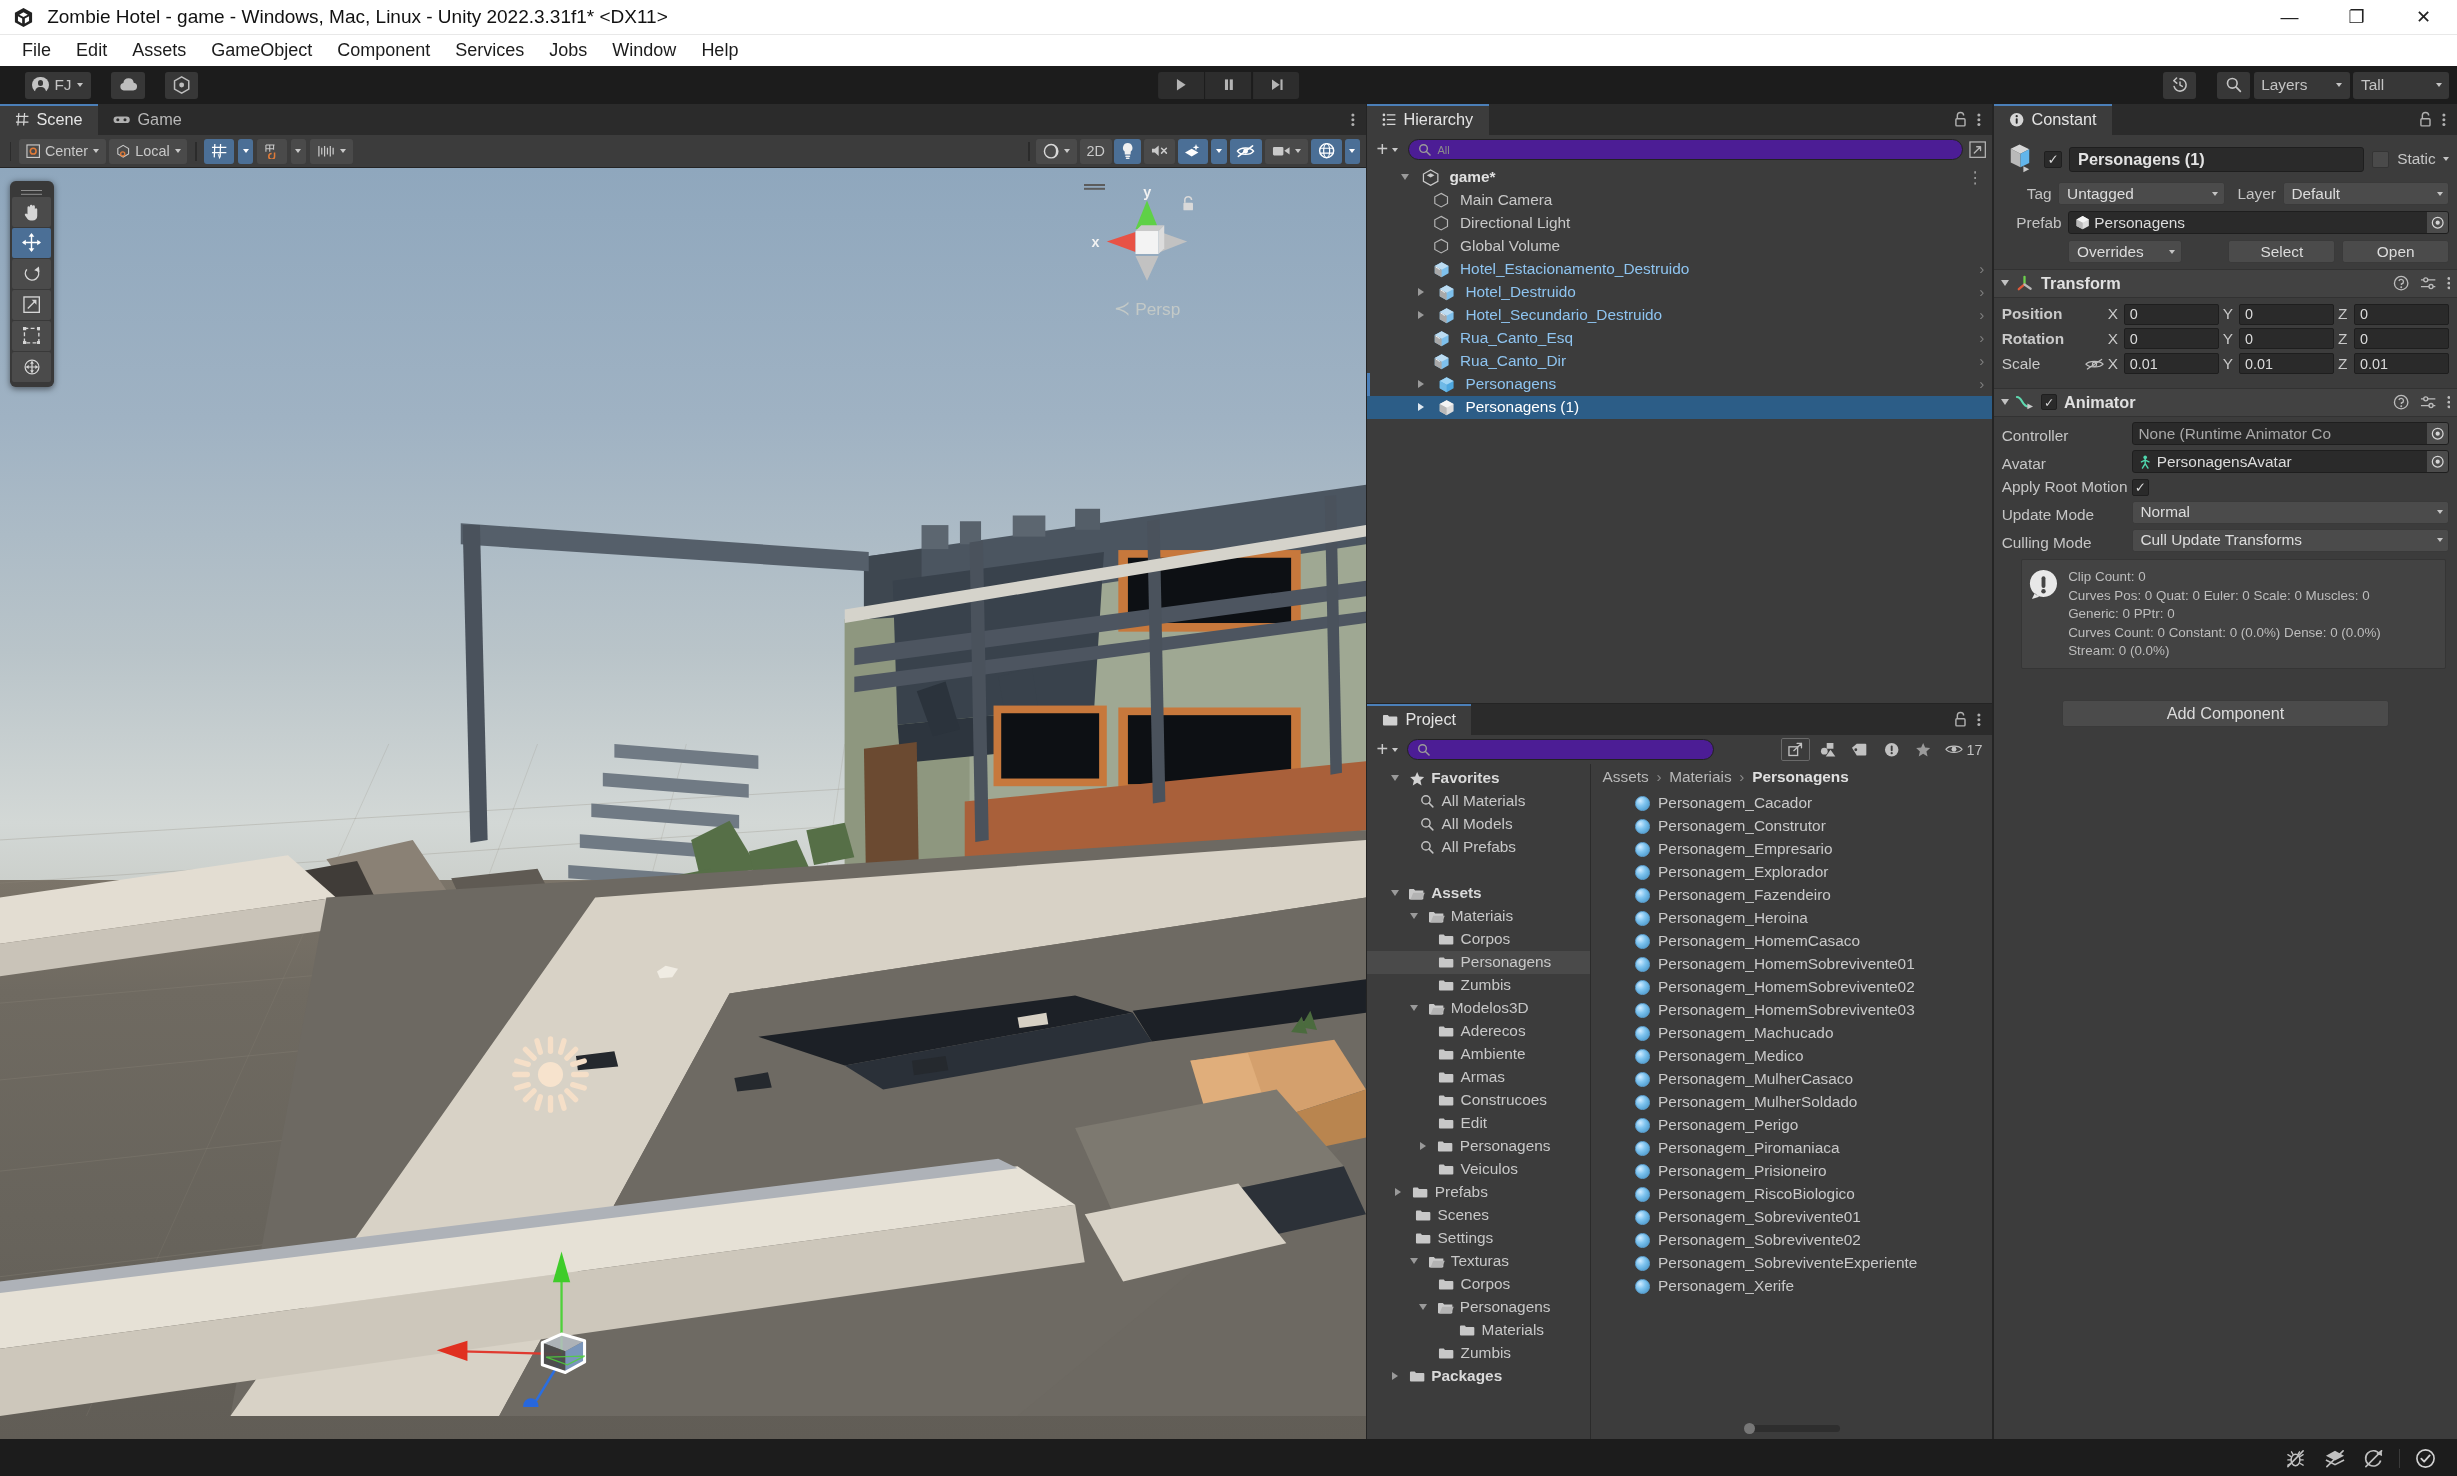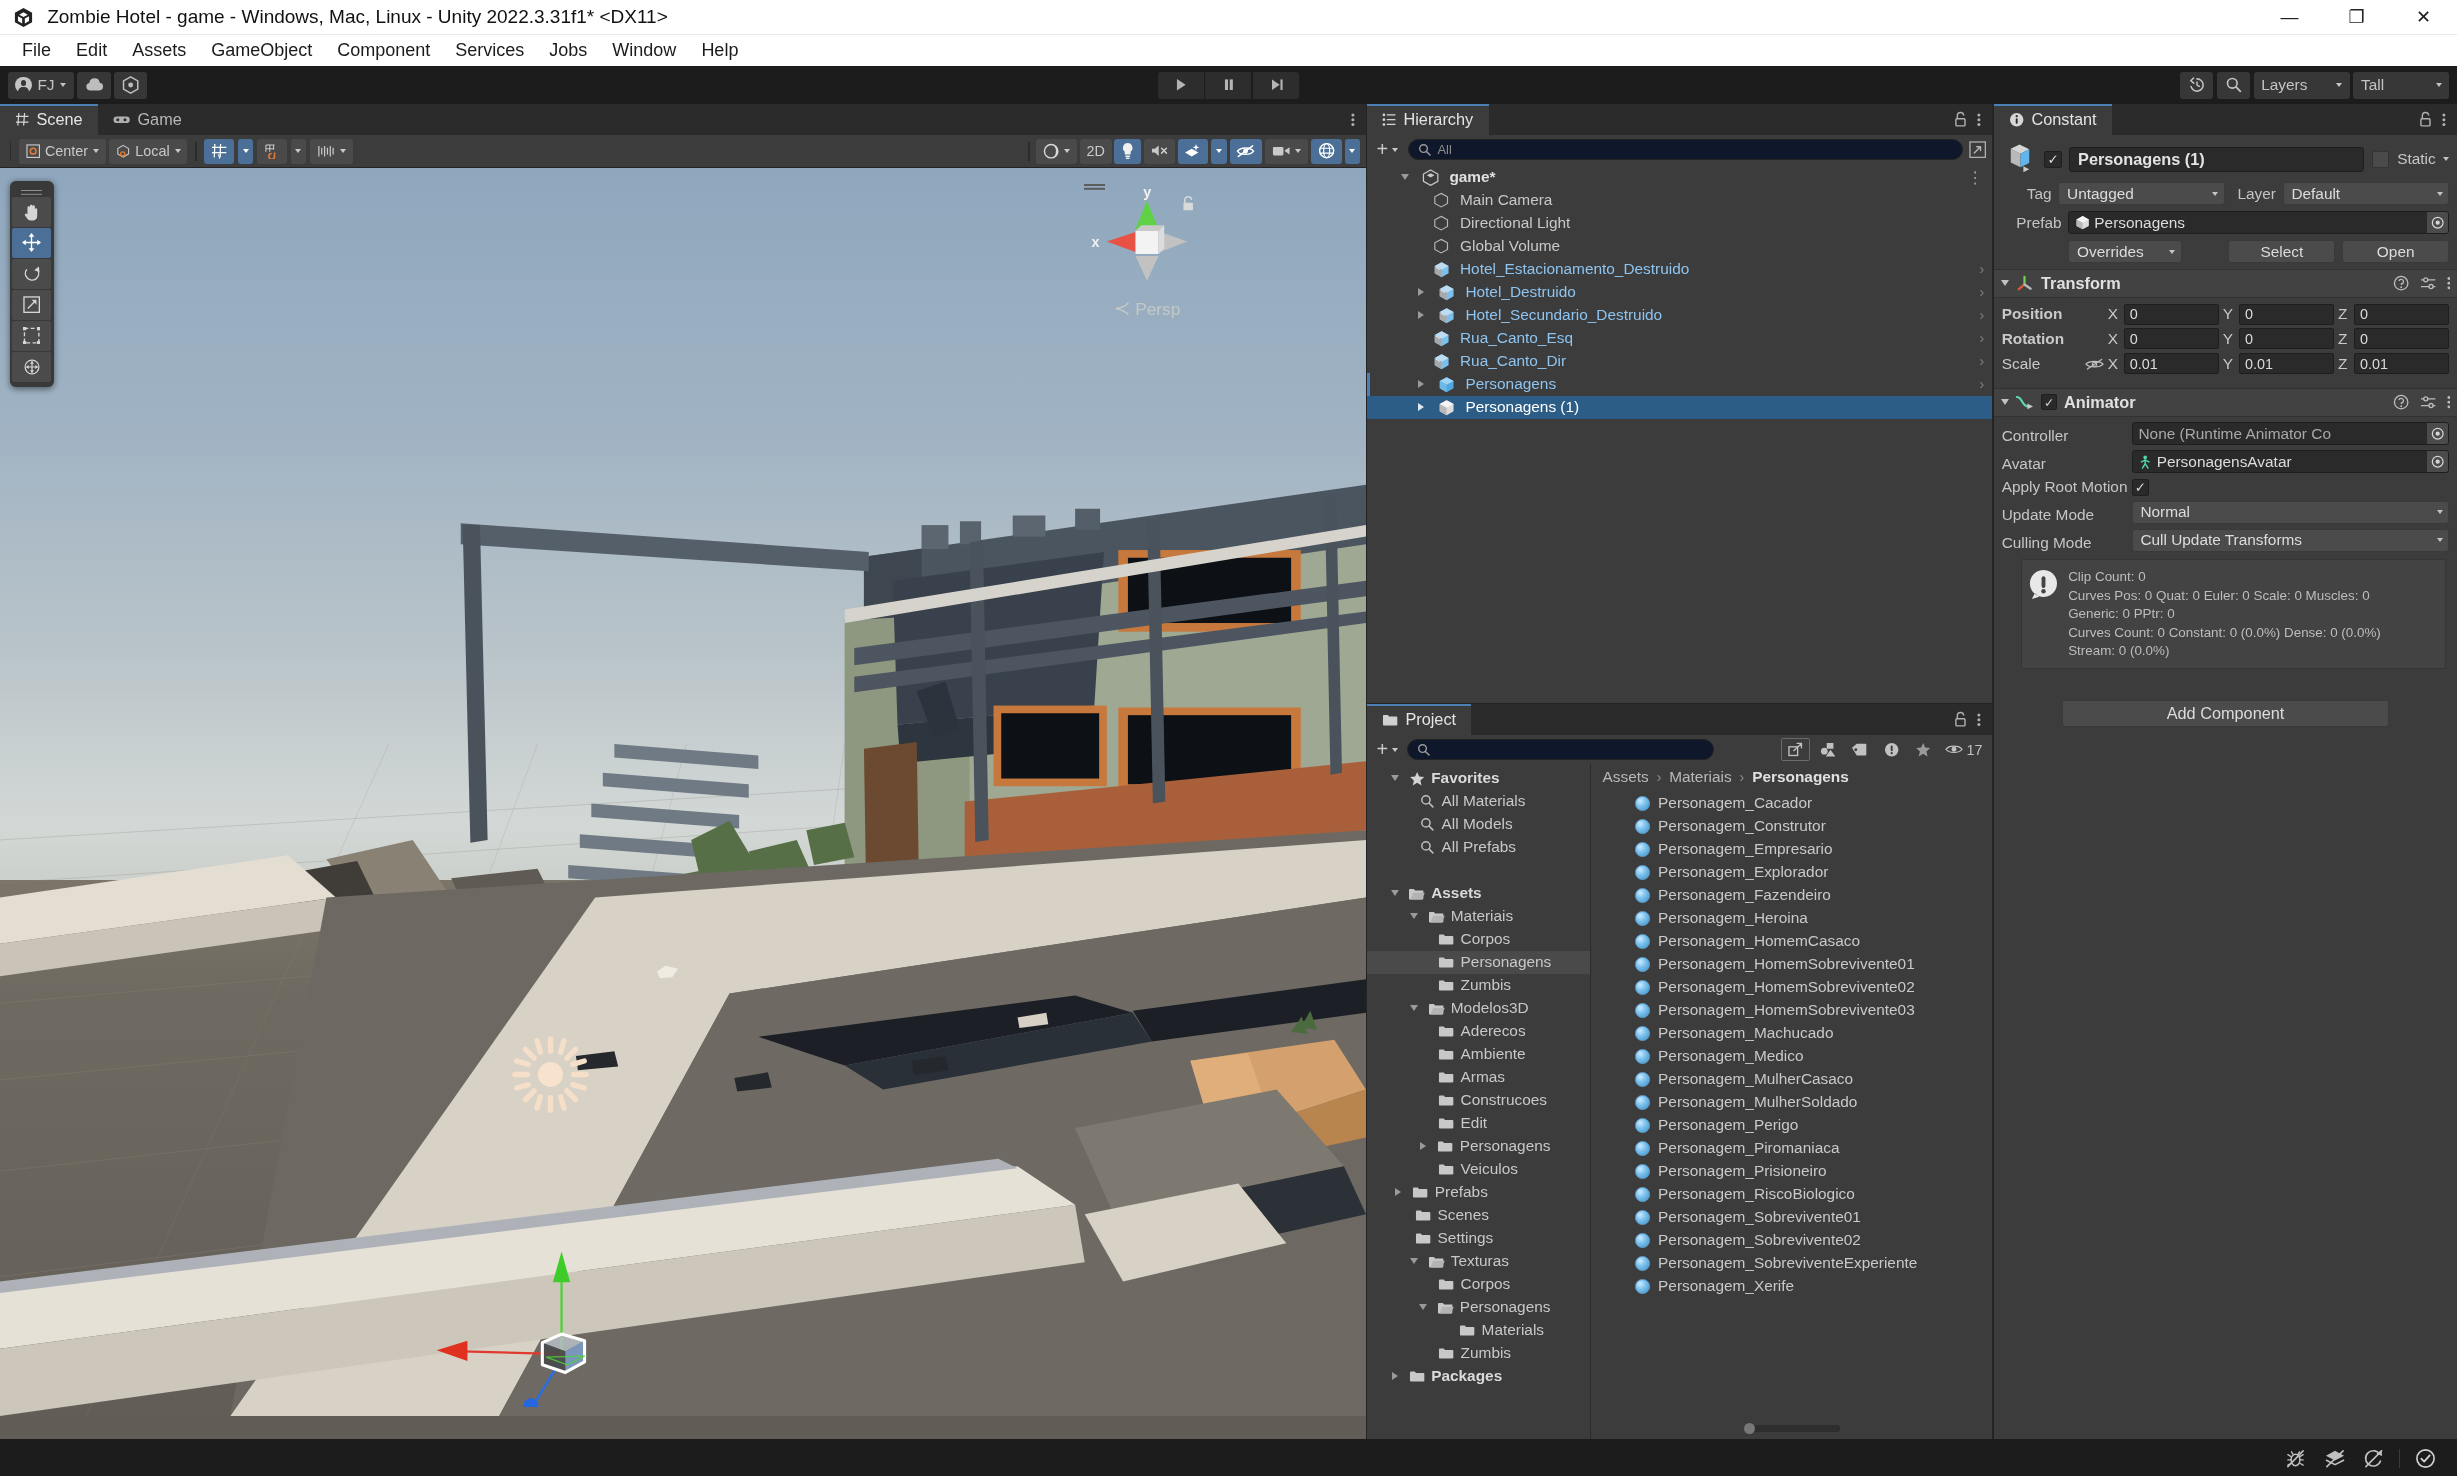--- a/index.html
+++ b/index.html
@@ -34,21 +34,21 @@
 
   
   .toolbar {
     height: 38px; background: #1c1c1c; flex: 0 0 38px;
     display: flex; align-items: center; padding: 0 7.7px; gap: 3.8px;
   }
   .tb-group { display: flex; align-items: center; gap: 2.9px; }
   .tbtn {
     height: 27px; background: #373737; border: none; border-radius: 2.9px;
     display: flex; align-items: center; justify-content: center;
-    color: #c4c4c4; padding: 0 7.7px; gap: 4.8px; font-size: 15.4px;
+    color: #c4c4c4; padding: 0 7.7px; gap: 4.8px; font-size: 15.4px; margin-left: 17px;
   }
   .acct { display: flex; align-items: center; gap: 5.8px; }
   .circle-user {
     width: 16.3px; height: 16.3px; border-radius: 50%; background: #c4c4c4;
     position: relative; flex: none;
   }
   .circle-user::before {
     content:''; position:absolute; left:5.3px; top:2.9px; width:5.8px; height:5.8px;
     border-radius:50%; background:#373737;
   }
@@ -140,22 +140,22 @@
   }
 
   
   .hier-panel { flex: 0 0 626px; display:flex; flex-direction:column; border-right: 1.9px solid #242424; }
   .hier-toolbar {
     height: 29px; background: #3c3c3c; display:flex;align-items:center;gap:5.8px;padding:0 5.8px;
     flex: 0 0 29px;
   }
   .plus-btn { display:flex;align-items:center;gap:3.8px;color:#c9c9c9;font-size:20px; padding: 0 3.8px; }
   .search-box {
-    flex:1; height: 21px; background: #0f172a; border-radius: 10.6px; display:flex;align-items:center;
-    padding: 0 9.6px; gap: 5.8px; color:#8b8b8b; font-size: 13px; border: 1px solid #222;
+    flex:1; height: 21px; background: #4c1d95; border-radius: 10.6px; display:flex;align-items:center;
+    padding: 0 9.6px; gap: 5.8px; color:#8b8b8b; font-size: 11px; border: 1px solid #222;
   }
   .hier-list { flex:1; overflow:hidden; background:#3c3c3c; padding-top: 1.9px; }
   .hrow {
     height: 23px; display: flex; align-items: center; gap: 9px; font-size: 15.4px;
     color: #c8c8c8; padding-right: 7.7px; position: relative;
   }
   .hrow.sel { background: #2c5d87; color: #fff; }
   .hrow.prefab { color: #8ec4f0; }
   .hrow.sel.prefab { color: #ffffff; }
   .harrow { width: 15.4px; display:flex;align-items:center;justify-content:center; flex:none; }

